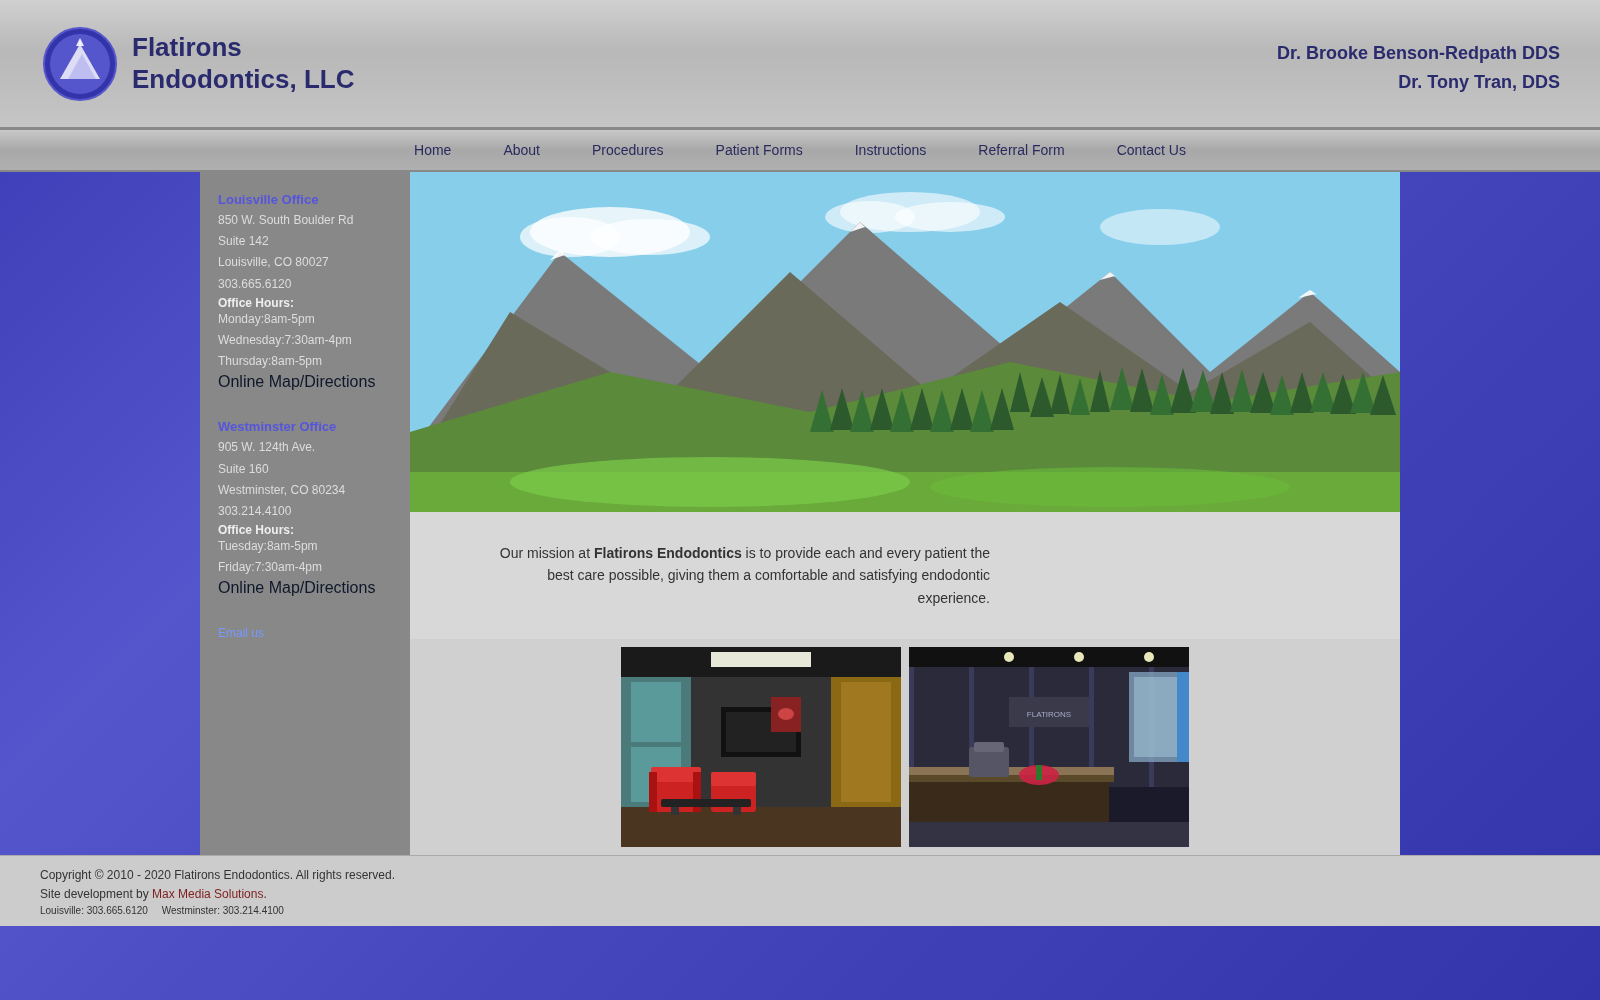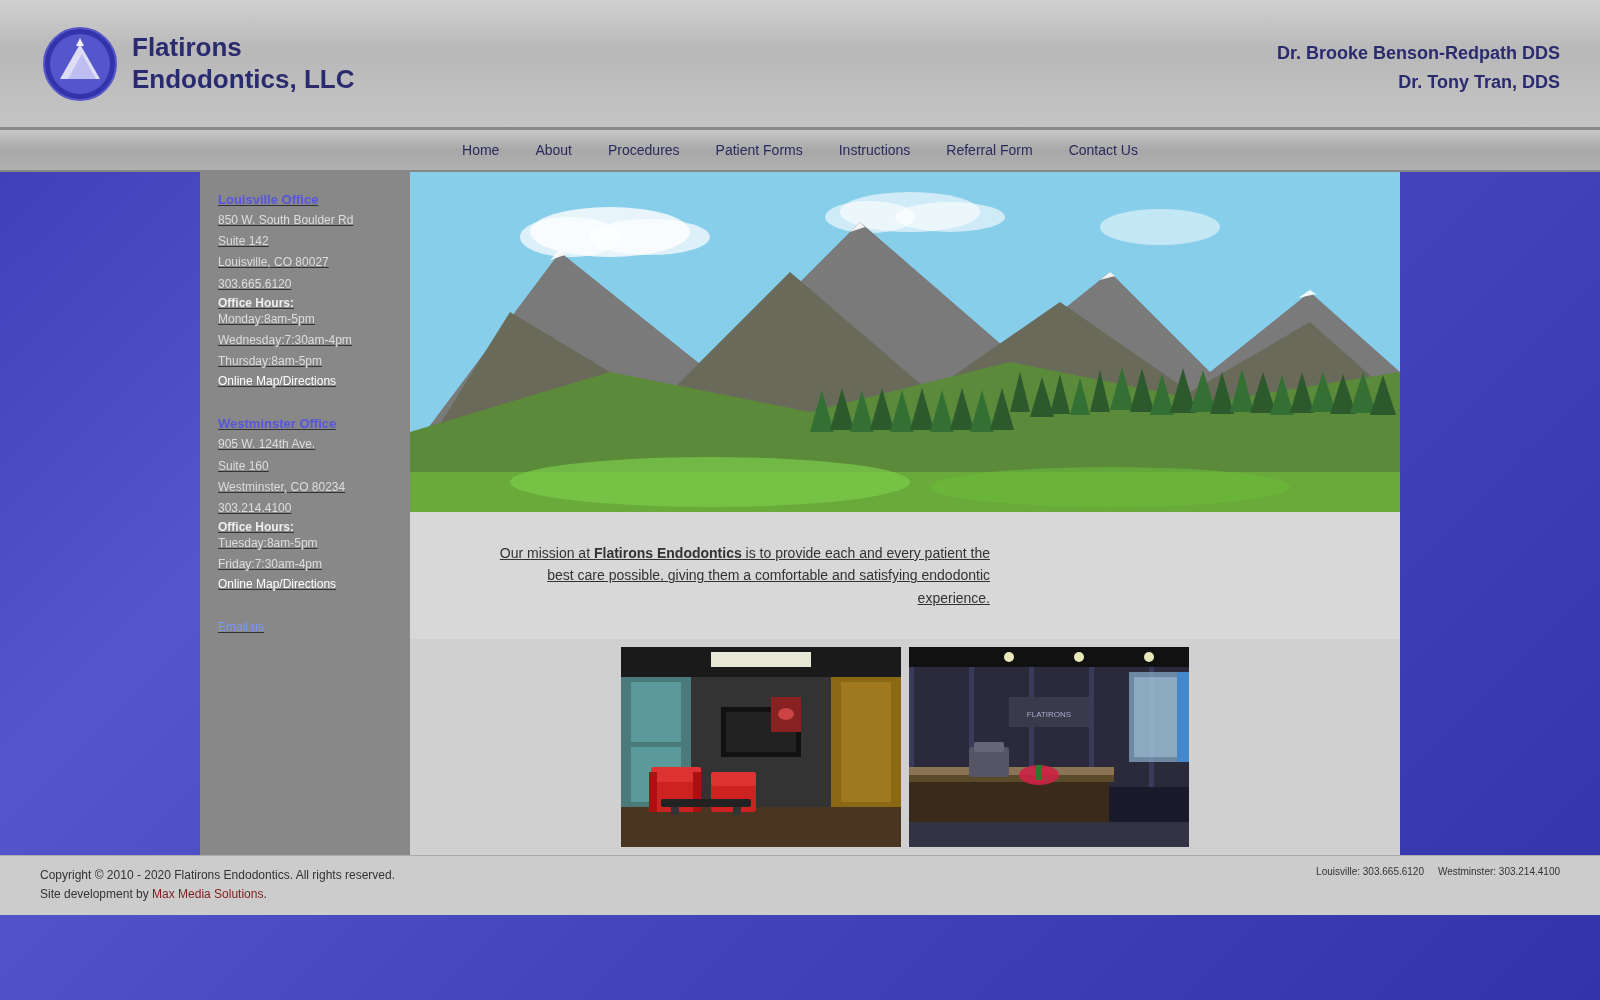--- a/index.html
+++ b/index.html
@@ -44,21 +44,21 @@
       font-weight: 600;
       margin-top: 8px;
     }
 
     
     #nav {
       background: linear-gradient(180deg, #c8c8c8 0%, #a8a8a8 50%, #b0b0b0 100%);
       display: flex;
       justify-content: center;
       align-items: center;
-      gap: 0;
+      gap: 16px;
       padding: 0 20px;
       height: 42px;
       border-bottom: 2px solid #888;
     }
     .nav-item {
       color: #2a2a5e;
       font-size: 14px;
       font-weight: 500;
       padding: 0 18px;
       cursor: pointer;
@@ -88,22 +88,22 @@
       font-size: 12px;
       line-height: 1.6;
       margin-bottom: 2px;
     }
     .office-hours-label {
       font-weight: bold;
       color: #eee;
       font-size: 12px;
     }
     .office-map-link {
-      color: #ffffff;
-      font-size: 12px;
+      color: #0f172a;
+      font-size: 16px;
       cursor: pointer;
       text-decoration: none;
       text-align: center;
     }
     .office-section {
       margin-bottom: 28px;
     }
     .email-link {
       color: #7799ff;
       font-size: 12px;
@@ -177,20 +177,21 @@
     
     #footer {
       background: #ccc;
       padding: 10px 40px;
       display: flex;
       justify-content: space-between;
       align-items: flex-start;
       font-size: 12px;
       color: #333;
       border-top: 1px solid #aaa;
+      flex-direction: column;
     }
     #footer-left {
       line-height: 1.6;
     }
     #footer-right {
       text-align: right;
       font-size: 10px;
       color: #333;
     }
     .footer-dev-link {
@@ -227,21 +228,21 @@
 <div id="nav">
   <a class="nav-item">Home</a>
   <a class="nav-item">About</a>
   <a class="nav-item">Procedures</a>
   <a class="nav-item">Patient Forms</a>
   <a class="nav-item">Instructions</a>
   <a class="nav-item">Referral Form</a>
   <a class="nav-item">Contact Us</a>
 </div>
 
-<div style="max-width:1200px; margin:0 auto; display:flex; background:#888;text-decoration:underline;">
+<div style="max-width:1200px; margin:0 auto; display:flex; background:#888;">
 
   <div id="sidebar">
     
     <div class="office-section">
       <div class="office-name">Louisville Office</div>
       <div class="office-address">850 W. South Boulder Rd</div>
       <div class="office-address">Suite 142</div>
       <div class="office-address">Louisville, CO 80027</div>
       <div class="office-address">303.665.6120</div>
       <div class="office-hours-label">Office Hours:</div>

